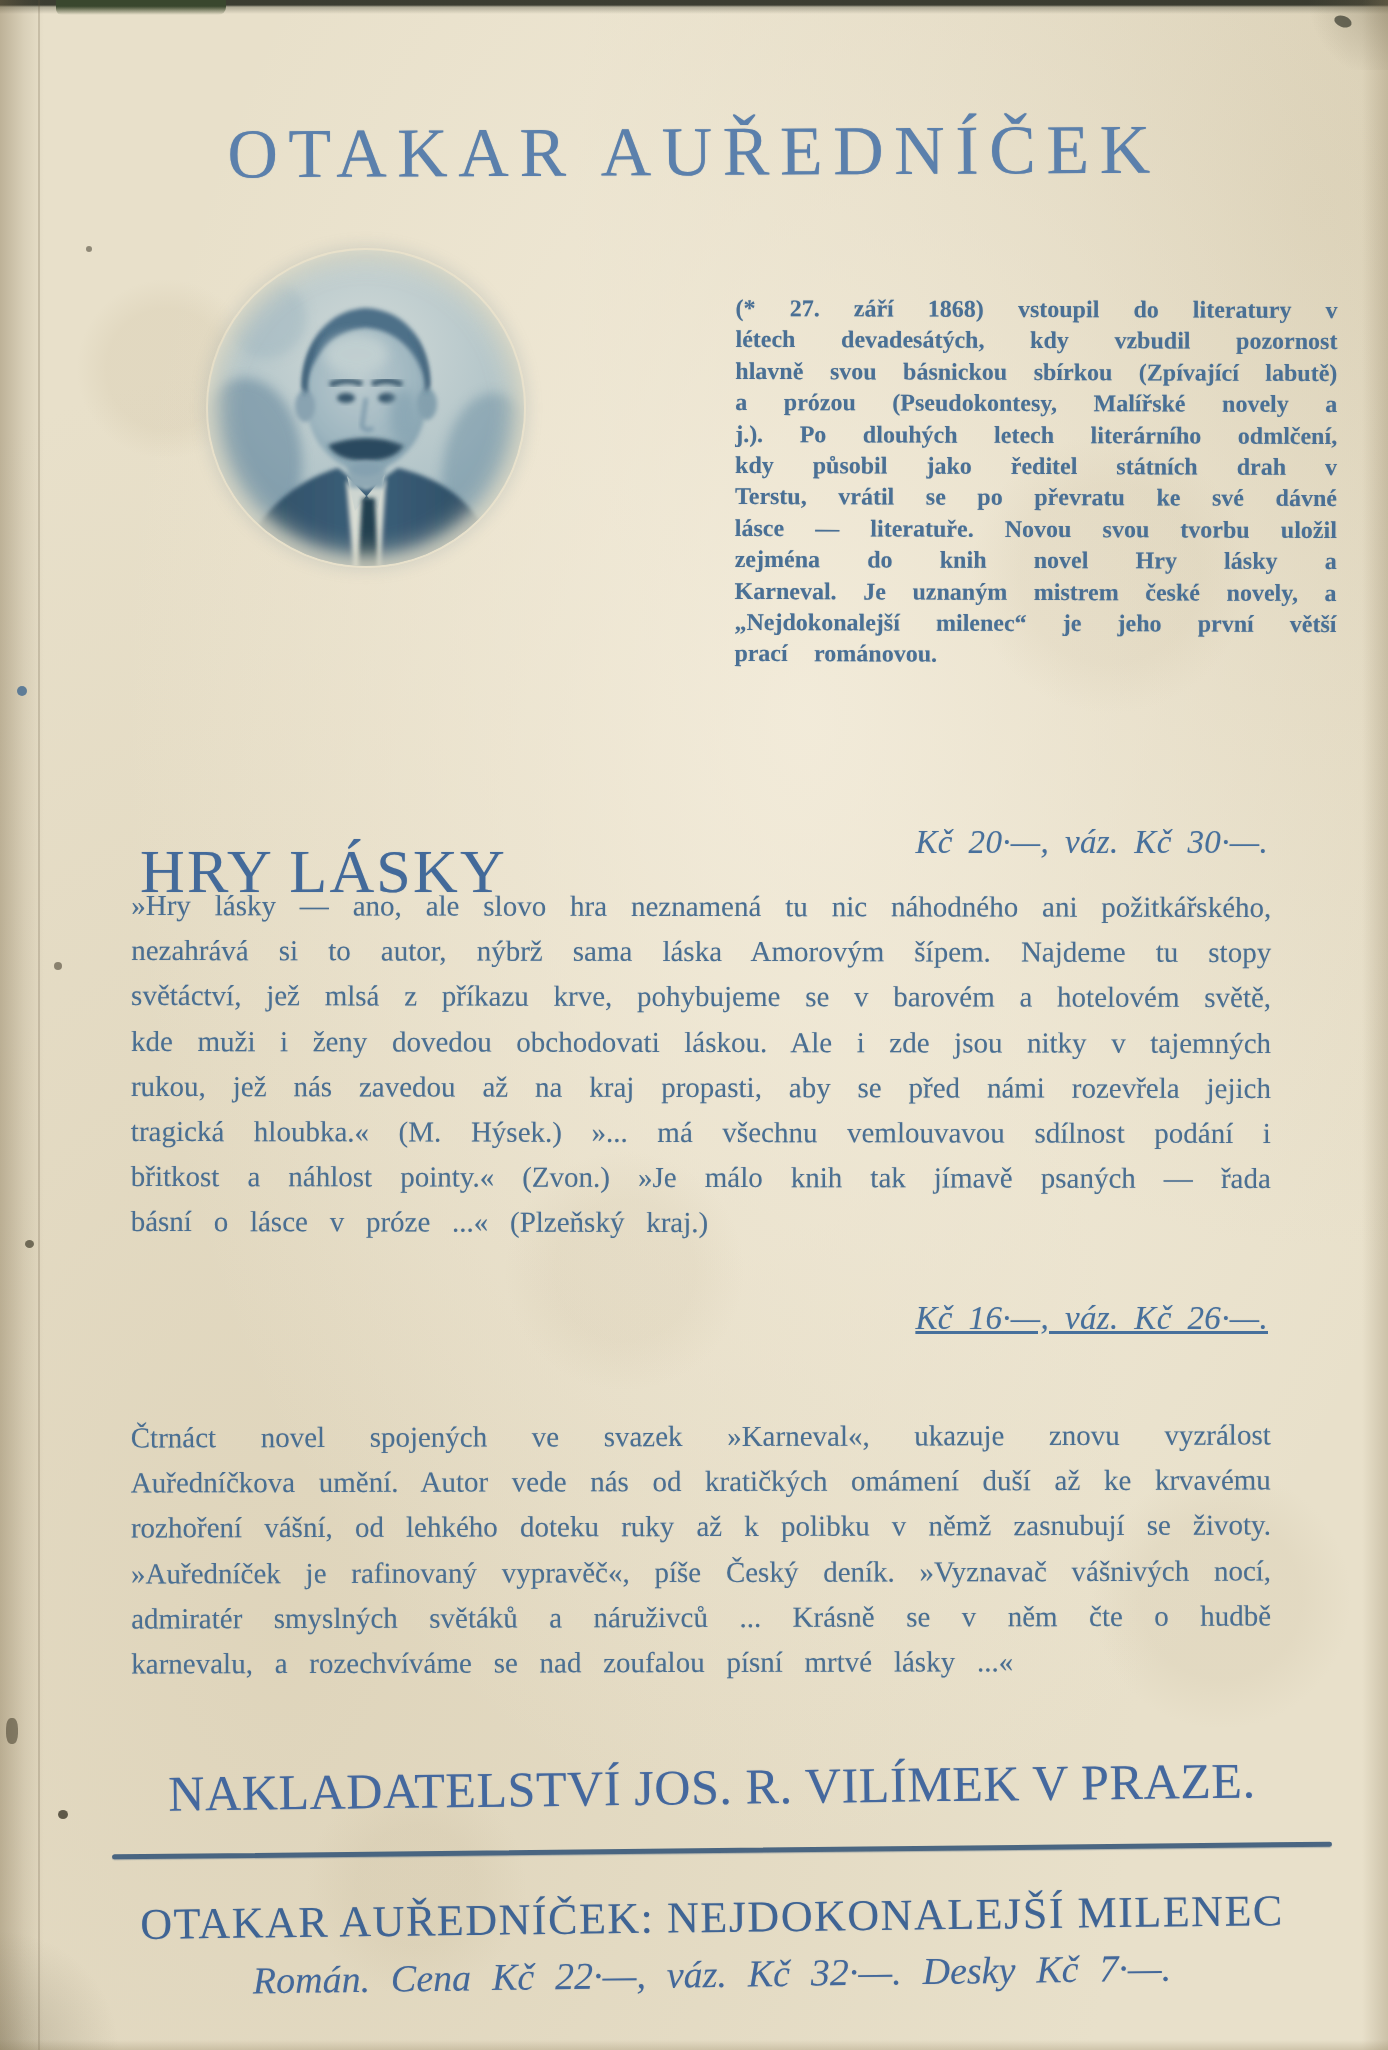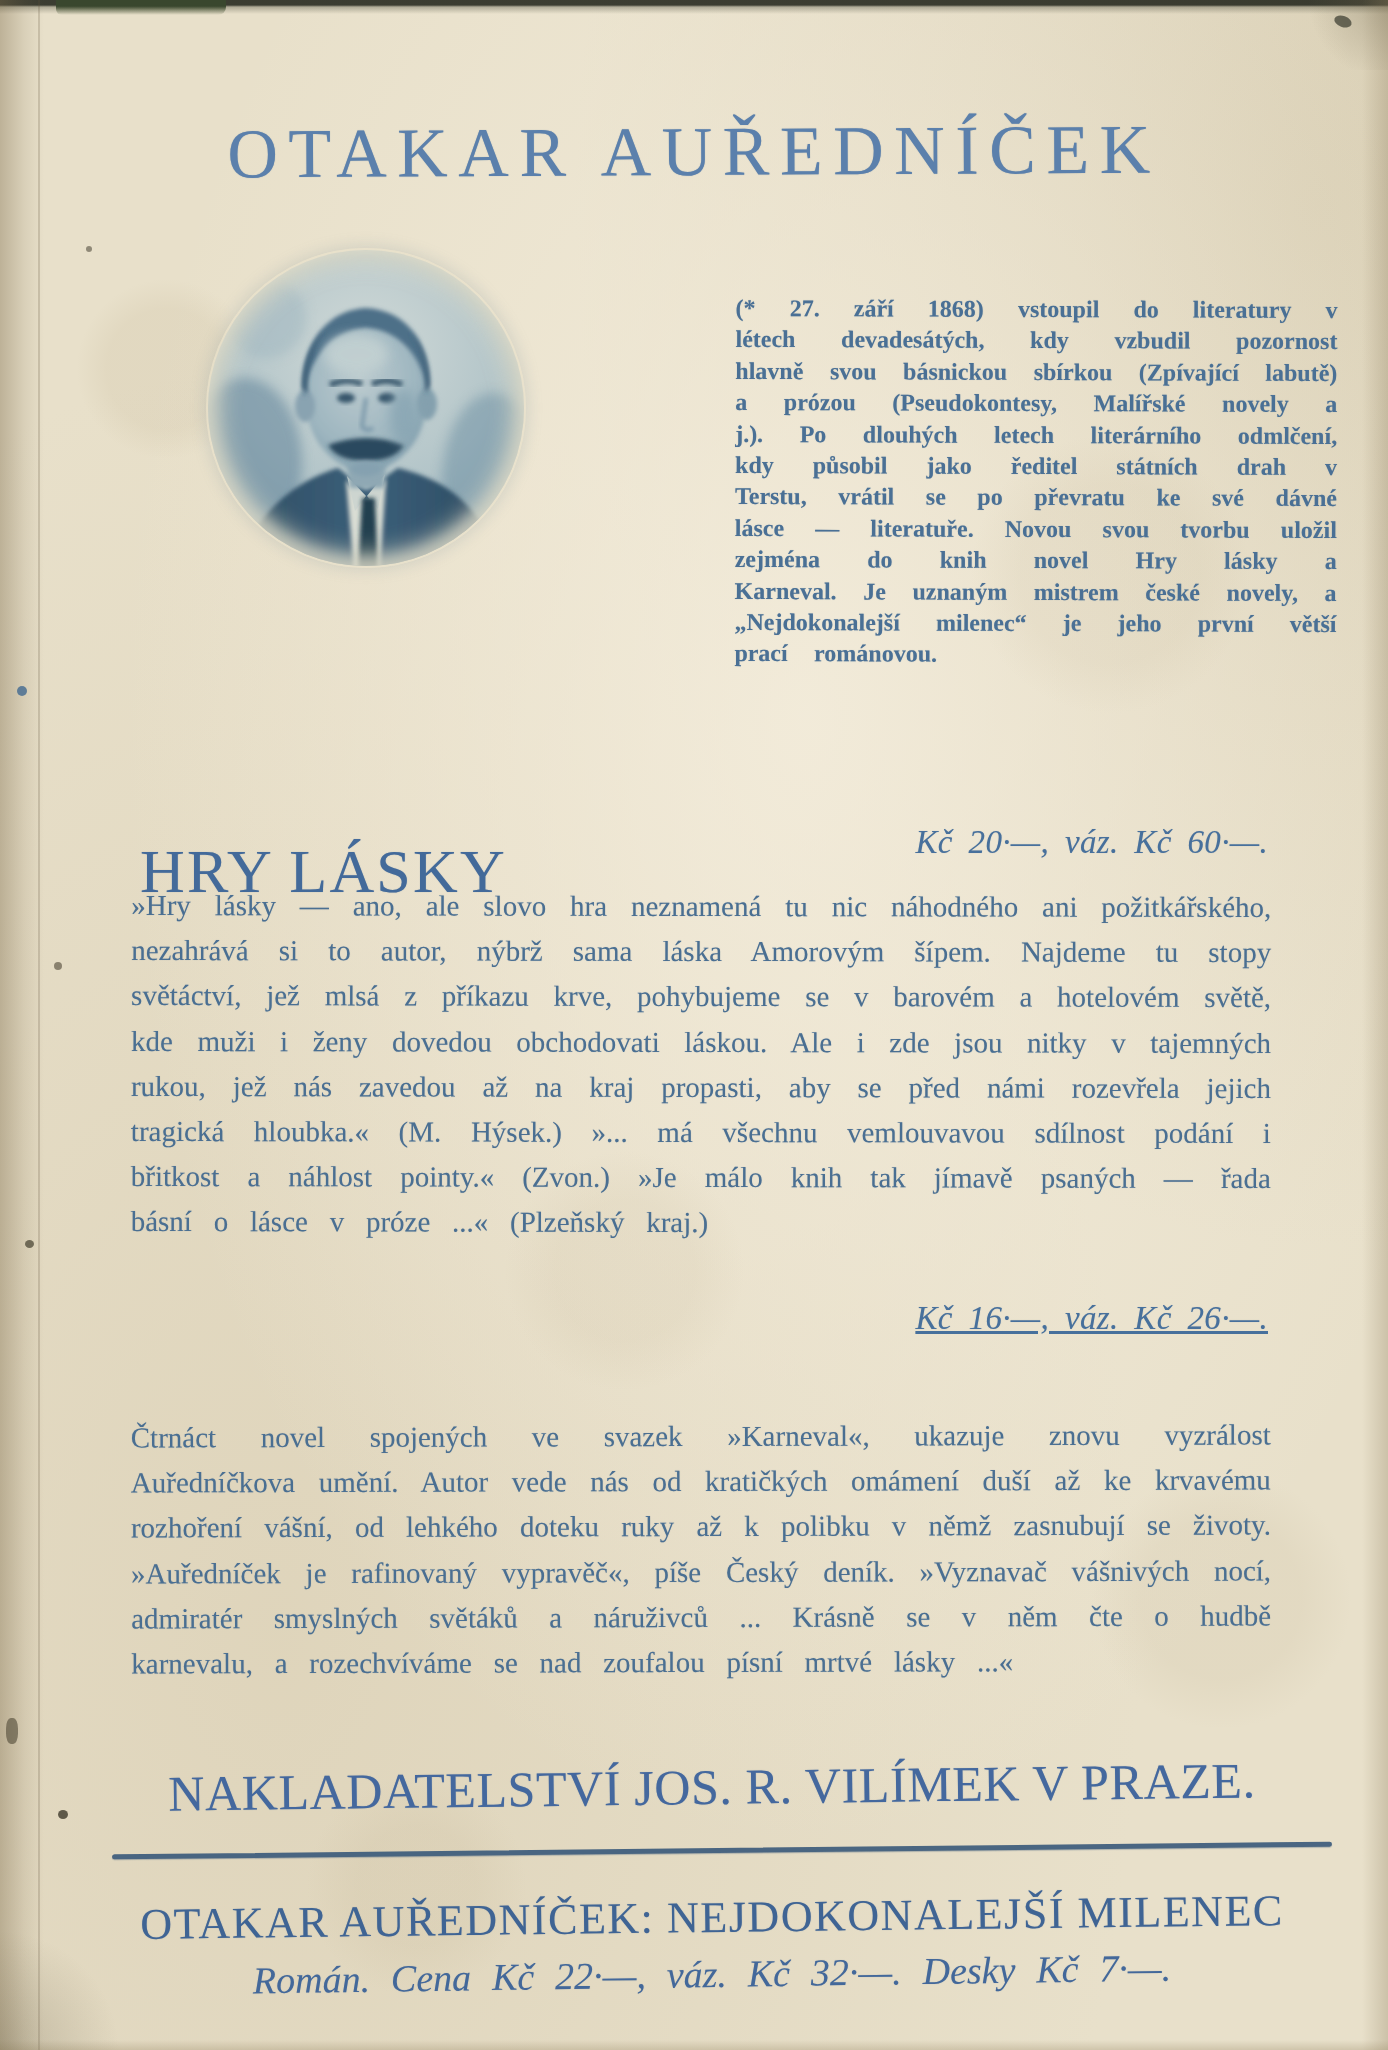--- a/index.html
+++ b/index.html
@@ -186,21 +186,21 @@
         <ellipse cx="150" cy="106" rx="32" ry="20" fill="#c3d1d2" opacity=".85" filter="url(#soft2)"></ellipse>
 
         <circle cx="160" cy="160" r="156" fill="none" stroke="#9cb0b4" stroke-width="14" opacity=".45" filter="url(#soft2)"></circle>
       </g>
     </svg>
   </div>
 
   <p class="bio">(* 27. září 1868) vstoupil do literatury v létech devadesátých, kdy vzbudil pozornost hlavně svou básnickou sbírkou (Zpívající labutě) a prózou (Pseudokontesy, Malířské novely a j.). Po dlouhých letech literárního odmlčení, kdy působil jako ředitel státních drah v Terstu, vrátil se po převratu ke své dávné lásce — literatuře. Novou svou tvorbu uložil zejména do knih novel Hry lásky a Karneval. Je uznaným mistrem české novely, a „Nejdokonalejší milenec“ je jeho první větší prací románovou.</p>
 
   <h2 class="book-title bt1">HRY LÁSKY</h2>
-  <div class="price pr1">Kč 20·—, váz. Kč 60·—.</div>
+  <div class="price pr1">Kč 20·—, váz. Kč 30·—.</div>
   <p class="review rv1">»Hry lásky — ano, ale slovo hra neznamená tu nic náhodného ani požitkářského, nezahrává si to autor, nýbrž sama láska Amorovým šípem. Najdeme tu stopy světáctví, jež mlsá z příkazu krve, pohybujeme se v barovém a hotelovém světě, kde muži i ženy dovedou obchodovati láskou. Ale i zde jsou nitky v tajemných rukou, jež nás zavedou až na kraj propasti, aby se před námi rozevřela jejich tragická hloubka.« (M. Hýsek.) »... má všechnu vemlouvavou sdílnost podání i břitkost a náhlost pointy.« (Zvon.) »Je málo knih tak jímavě psaných — řada básní o lásce v próze ...« (Plzeňský kraj.)</p>
 
   <div class="price pr2">Kč 16·—, váz. Kč 26·—.</div>
   <p class="review rv2">Čtrnáct novel spojených ve svazek »Karneval«, ukazuje znovu vyzrálost Auředníčkova umění. Autor vede nás od kratičkých omámení duší až ke krvavému rozhoření vášní, od lehkého doteku ruky až k polibku v němž zasnubují se životy. »Auředníček je rafinovaný vypravěč«, píše Český deník. »Vyznavač vášnivých nocí, admiratér smyslných světáků a náruživců ... Krásně se v něm čte o hudbě karnevalu, a rozechvíváme se nad zoufalou písní mrtvé lásky ...«</p>
 
   <div class="publisher">NAKLADATELSTVÍ JOS. R. VILÍMEK V PRAZE.</div>
 
   <div class="rule"></div>
 
   <div class="footer-title">OTAKAR AUŘEDNÍČEK: NEJDOKONALEJŠÍ MILENEC</div>

